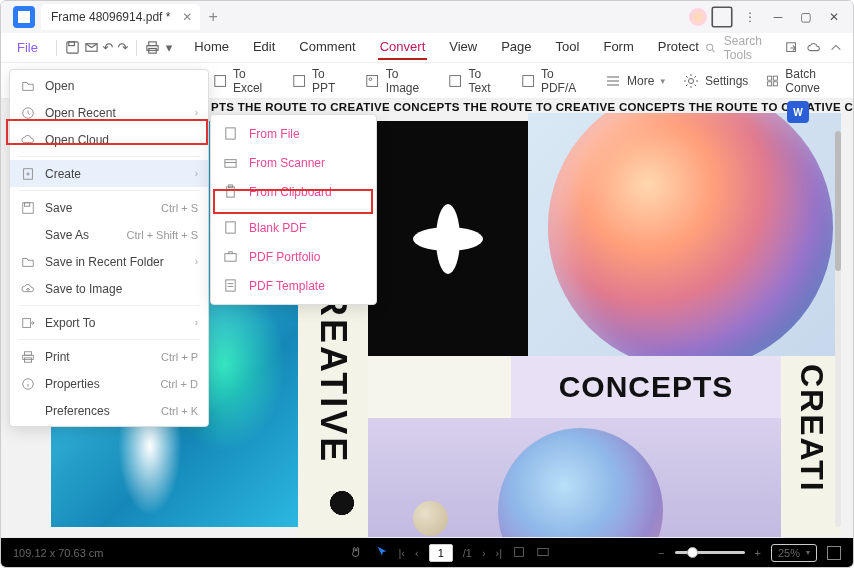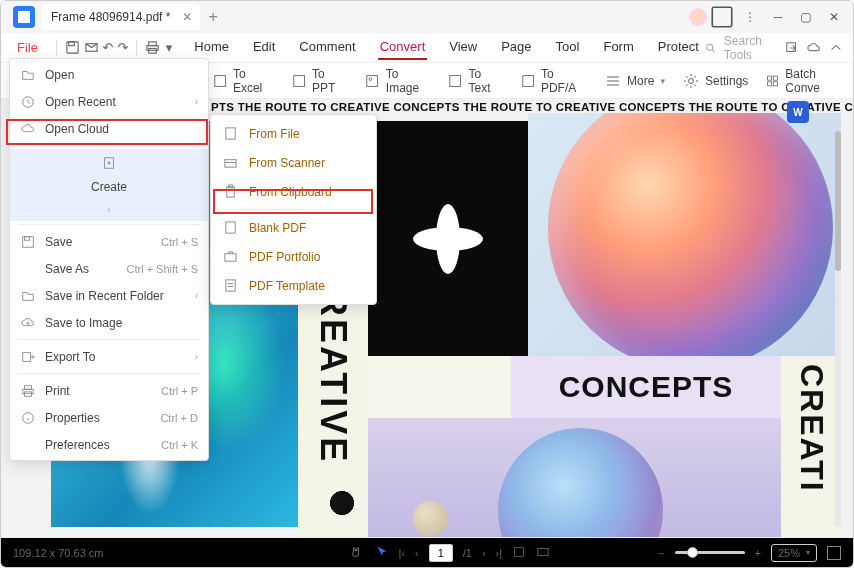--- a/index.html
+++ b/index.html
@@ -9,21 +9,21 @@
     .app-icon { width: 22px; height: 22px; background: #2b7cf5; border-radius: 4px; display: flex; align-items: center; justify-content: center; margin: 0 6px; }
     .app-icon-inner { width: 12px; height: 12px; background: #fff; }
     .tab { display: flex; align-items: center; padding: 0 30px 0 10px; height: 26px; background: #fff; border-radius: 5px 5px 0 0; font-size: 12px; color: #333; position: relative; text-align: right; }
     .tab-close { position: absolute; right: 8px; color: #888; font-size: 12px; }
     .tab-add { margin-left: 8px; color: #888; font-size: 16px; }
     .window-controls { margin-left: auto; display: flex; gap: 2px; align-items: center; }
     .wc-btn { width: 26px; height: 26px; display: flex; align-items: center; justify-content: center; color: #555; font-size: 12px; border-radius: 3px; }
     .ai-sparkle { width: 18px; height: 18px; background: radial-gradient(circle, #fda 0%, #fcf 100%); border-radius: 50%; }
     
     .menubar { height: 30px; background: #fff; display: flex; align-items: center; padding: 0 10px; gap: 4px; border-bottom: 1px solid #eee; }
-    .menu-file { font-size: 13px; color: #ef4444; padding: 2px 6px; margin-right: 4px; }
+    .menu-file { font-size: 13px; color: #8b5cf6; padding: 2px 6px; margin-right: 4px; }
     .tb-icon { width: 18px; height: 18px; display: flex; align-items: center; justify-content: center; color: #666; font-size: 13px; }
     .tb-icon svg { width: 15px; height: 15px; }
     .tb-sep { width: 1px; height: 16px; background: #ddd; margin: 0 4px; }
     .mainmenu { display: flex; gap: 20px; margin-left: 14px; }
     .mainmenu-item { font-size: 13px; color: #333; padding: 4px 2px; }
     .mainmenu-item.active { color: #be185d; border-bottom: 2px solid #b91c1c; }
     .search-area { margin-left: auto; display: flex; align-items: center; gap: 8px; color: #aaa; font-size: 12px;}
     .search-icon-small { width: 14px; height: 14px; }
     .rt-icon { width: 18px; height: 18px; color: #777; }
     
@@ -69,34 +69,34 @@
     .creative2-text { writing-mode: vertical-rl; font-size: 32px; font-weight: 800; letter-spacing: 2px; color: #111; margin: 8px auto; }
     
     .orb-small-area { left: 317px; top: 297px; width: 413px; height: 130px; background: linear-gradient(180deg, #d8d0ec 0%, #c0b8e0 100%); overflow: hidden; }
     .orb-small-area::after { content: ''; position: absolute; left: 130px; top: 10px; width: 165px; height: 165px; border-radius: 50%;
       background: radial-gradient(circle at 40% 35%, #b8e0f8 0%, #8fb8e8 35%, #9f8fd8 65%, #d89fc8 90%); 
       box-shadow: inset -12px -12px 25px rgba(0,0,0,0.08); }
     .small-circle { position: absolute; left: 362px; top: 380px; width: 35px; height: 35px; border-radius: 50%;
       background: radial-gradient(circle at 35% 35%, #e8e0c8 0%, #c8b898 100%); }
     
     
-    .file-menu { position: absolute; top: 57px; left: 8px; width: 200px; background: #fff; border: 1px solid #ddd; border-radius: 4px; box-shadow: 0 4px 16px rgba(0,0,0,0.12); z-index: 20; padding: 2px 0;}
+    .file-menu { position: absolute; top: 68px; left: 8px; width: 200px; background: #fff; border: 1px solid #ddd; border-radius: 4px; box-shadow: 0 4px 16px rgba(0,0,0,0.12); z-index: 20; padding: 2px 0;}
     .fm-item { display: flex; align-items: center; padding: 6px 10px; font-size: 12px; color: #444; gap: 10px; }
-    .fm-item.highlighted { background: #e8f0fc; flex-direction: column; }
+    .fm-item.highlighted { background: #e8f0fc; }
     .fm-icon { width: 15px; height: 15px; color: #888; display: flex; align-items: center; justify-content: center; flex-shrink: 0;}
     .fm-icon svg { width: 14px; height: 14px; }
     .fm-label { flex: 1; }
     .fm-shortcut { color: #999; font-size: 11px; }
     .fm-arrow { color: #aaa; font-size: 10px; }
     .fm-sep { height: 1px; background: #eee; margin: 3px 8px; }
     .red-box1 { position: absolute; top: 118px; left: 5px; width: 202px; height: 26px; border: 2px solid #e03030; z-index: 25; pointer-events: none;}
     
     
     .create-menu { position: absolute; top: 113px; left: 209px; width: 167px; background: #fff; border: 1px solid #ddd; border-radius: 4px; box-shadow: 0 4px 16px rgba(0,0,0,0.12); z-index: 21; padding: 4px 0;}
-    .cm-item { display: flex; align-items: center; padding: 7px 12px; font-size: 12px; color: #a16207; gap: 11px; }
+    .cm-item { display: flex; align-items: center; padding: 7px 12px; font-size: 12px; color: #ec4899; gap: 11px; }
     .cm-icon { width: 15px; height: 15px; color: #888; display: flex; align-items: center; justify-content: center; flex-shrink: 0;}
     .red-box2 { position: absolute; top: 188px; left: 212px; width: 160px; height: 25px; border: 2px solid #e03030; z-index: 25; pointer-events: none;}
     
     .word-badge { position: absolute; top: 100px; right: 44px; width: 22px; height: 22px; background: #2b5fd8; border-radius: 4px; display: flex; align-items: center; justify-content: center; color: #fff; font-size: 10px; font-weight: bold; z-index: 5;}
     
     .vscroll { position: absolute; right: 12px; top: 130px; bottom: 40px; width: 6px; background: #e8e8e8; border-radius: 3px; }
     .vscroll-thumb { width: 6px; height: 140px; background: #bbb; border-radius: 3px; }
     
     .statusbar { position: absolute; bottom: 0; left: 0; right: 0; height: 30px; background: #000000; border-top: 1px solid #eee; display: flex; align-items: center; padding: 0 12px; font-size: 11px; color: #666; gap: 10px;}
     .sb-cursor-tools { margin-left: 235px; display: flex; gap: 12px; align-items: center; color: #888; }

